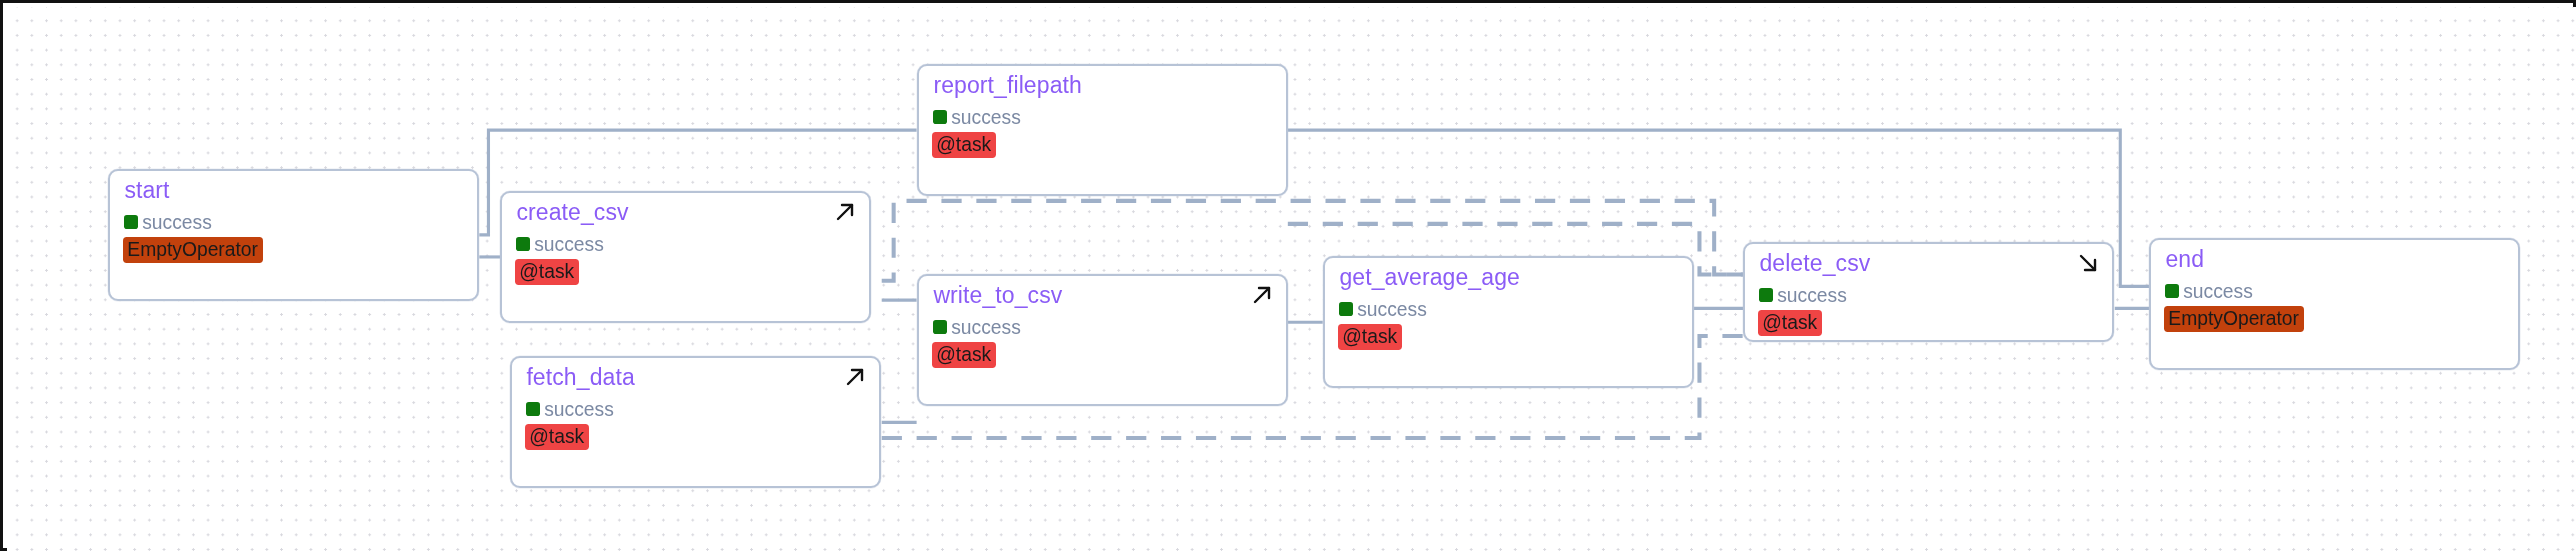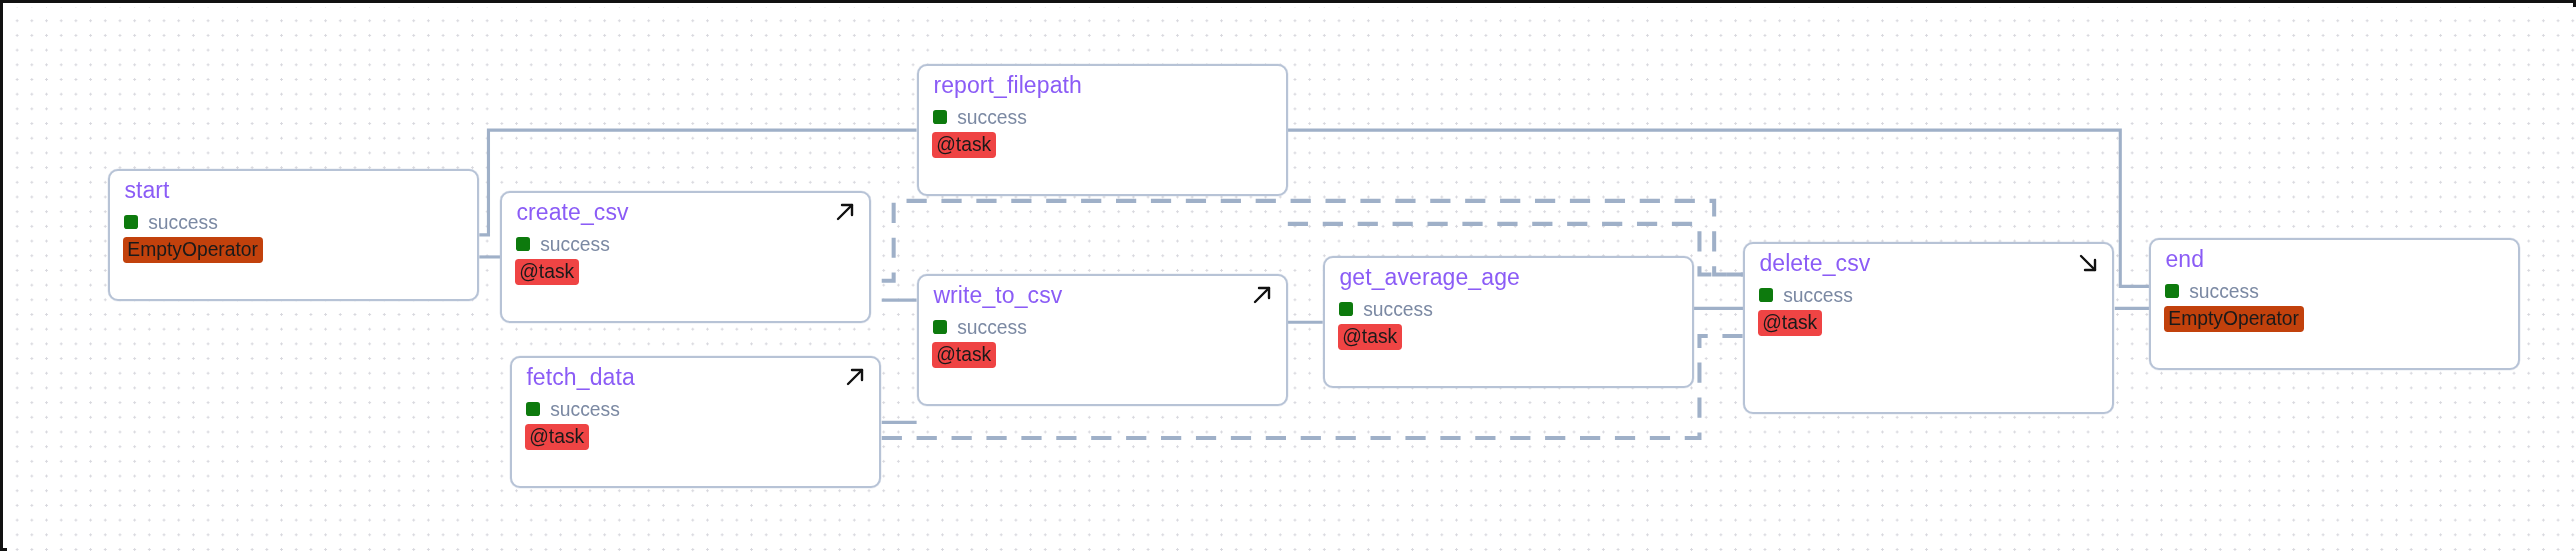--- a/index.html
+++ b/index.html
@@ -17,21 +17,21 @@
           overflow:hidden;}
 
   #edges{position:absolute;left:0;top:0;width:2569px;height:544px;pointer-events:none;}
 
   .node{position:absolute;box-sizing:border-box;background:#fff;
         border:2px solid #b7c3d6;border-radius:10px;
         box-shadow:0 0 0 0.5px rgba(183,195,214,.35);}
   .node .title{position:absolute;left:14.7px;top:8.3px;font-size:23px;color:#8b5cf6;
         letter-spacing:0.1px;white-space:nowrap;line-height:1;}
   .node .state{position:absolute;left:14.7px;top:42px;display:flex;align-items:center;
-        gap:10px;line-height:1;}
+        gap:4px;line-height:1;}
   .node .dot{width:13.8px;height:13.8px;border-radius:2.8px;background:#0d7a0d;display:block;}
   .node .state-label{font-size:19.3px;color:#7b89a3;white-space:nowrap;}
   .node .badge{position:absolute;left:13px;top:66px;font-size:19.3px;padding:0.9px 4.6px;
         border-radius:3.7px;white-space:nowrap;color:#1a1a1a;line-height:1.25;}
   .badge.op{background:#c2410c;}
   .badge.task{background:#ef4444;}
   .node .corner-arrow{position:absolute;right:12px;top:7.3px;width:24px;height:24px;}
   .node .corner-arrow svg{display:block;width:24px;height:24px;}
 </style>
 </head>
@@ -114,21 +114,21 @@
           </span>
         </div>
         <div class="node" style="left: 1316px; top: 249px; width: 371px; height: 132px;">
           <div class="title">get_average_age</div>
           <div class="state">
             <span class="dot"></span>
             <span class="state-label">success</span>
           </div>
           <div class="badge task">@task</div>
         </div>
-        <div class="node" style="left: 1736px; top: 235px; width: 371px; height: 172px;">
+        <div class="node" style="left: 1736px; top: 235px; width: 371px; height: 100px;">
           <div class="title">delete_csv</div>
           <div class="state">
             <span class="dot"></span>
             <span class="state-label">success</span>
           </div>
           <div class="badge task">@task</div>
           <span class="corner-arrow">
             <svg viewBox="0 0 24 24" fill="none" stroke="#111" stroke-width="2.4" stroke-linecap="round" stroke-linejoin="round">
               <line x1="5" y1="5" x2="19" y2="19"></line>
               <polyline points="19,9 19,19 9,19"></polyline>

